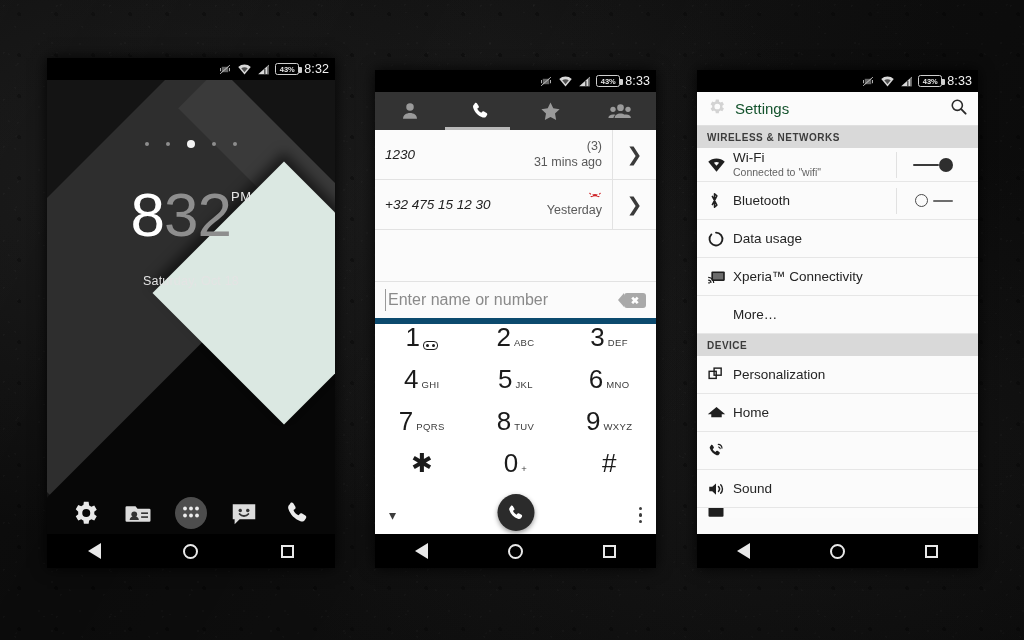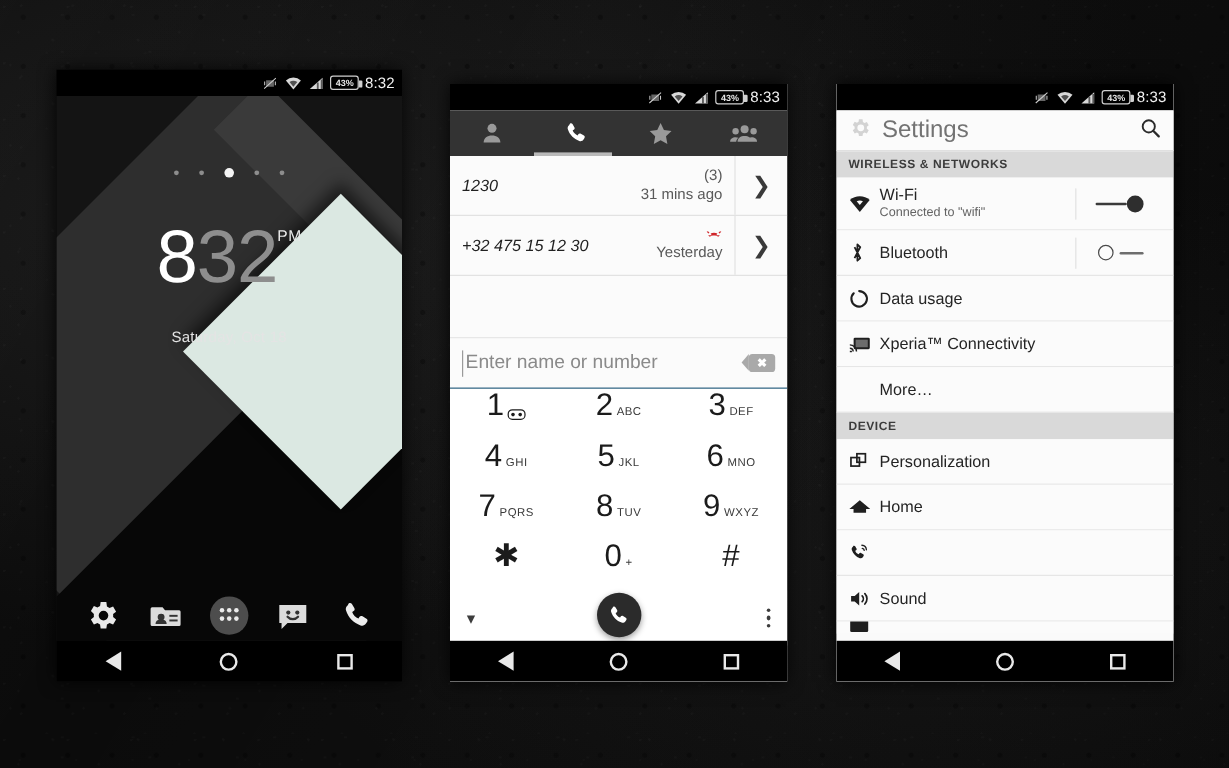--- a/index.html
+++ b/index.html
@@ -106,21 +106,21 @@
   .callrow .main { flex:1; display:flex; align-items:center; padding:0 10px; min-width:0; }
   .callrow .num { font-size:13.5px; color:#212121;font-style:italic; }
   .callrow .meta { margin-left:auto; text-align:right; line-height:1.25; }
   .callrow .cnt { font-size:12.5px; color:#595959; }
   .callrow .when { font-size:12.5px; color:#595959; }
   .callrow .arrow { width:44px; border-left:1px solid #e2e2e2; display:flex;
                     align-items:center; justify-content:center; color:#3a3a3a; font-size:19px; }
   .missed { color:#d0262b; font-size:12px; line-height:1; }
   .listfill { height:52px; background:#fbfbfb; border-bottom:1px solid #e2e2e2; }
   .entryrow { height:42px; display:flex; align-items:center; padding:0 10px;
-              border-bottom:1px solid #0c4a6e; background:#fbfbfb; }
+              border-bottom:6px solid #0c4a6e; background:#fbfbfb; }
   .entryrow .caret { width:1px; height:22px; background:#9a9a9a; margin-right:2px; }
   .entryrow .ph { flex:1; font-size:16px; color:#8a8a8a; }
   .bksp { width:22px; height:15px; background:#a9a9a9; border-radius:3px 3px 3px 3px;
           position:relative; display:flex; align-items:center; justify-content:center;
           color:#fff; font-size:10px; font-weight:bold; }
   .bksp::before { content:""; position:absolute; left:-6px; top:0; width:0; height:0;
                   border-top:7.5px solid transparent; border-bottom:7.5px solid transparent;
                   border-right:6px solid #a9a9a9; }
   .pad { background:#ffffff; }
   .padrow { display:flex; }
@@ -137,30 +137,30 @@
              display:flex; align-items:center; justify-content:center;
              box-shadow:0 2px 5px rgba(0,0,0,.4); }
   .chev { color:#3d3d3d; font-size:14px; }
   .kebab { display:flex; flex-direction:column; gap:3px; }
   .kebab i { width:3.5px; height:3.5px; border-radius:50%; background:#3d3d3d; display:block; }
 
   
   #phone-settings { left: 697px; top: 70px; width: 281px; height: 498px; background:#fafafa; }
   .actionbar { height:34px; background:#fbfbfb; display:flex; align-items:center;
                padding:0 10px; gap:9px; border-bottom:1px solid #e0e0e0; }
-  .actionbar .title { font-size:20px; color:#737373; flex:1; }
+  .actionbar .title { font-size:15px; color:#14532d; flex:1; }
   .sec { height:22px; background:#d9d9d9; display:flex; align-items:center; padding:0 10px;
          font-size:10px; font-weight:bold; color:#3c3c3c; letter-spacing:.5px; }
   .srow { height:38px; display:flex; align-items:center; padding:0 10px;
           border-bottom:1px solid #e6e6e6; background:#fbfbfb; }
   .srow .ico { width:26px; display:flex; align-items:center; justify-content:flex-start; }
   .srow .txt { flex:1; min-width:0; }
   .srow .lab { font-size:13.5px; color:#242424; line-height:1.15; }
   .srow .sub { font-size:10.5px; color:#636363; line-height:1.2; }
-  .srow.tall { height:44px; }
+  .srow.tall { height:34px; }
   .togglecell { width:72px; border-left:1px solid #e1e1e1; height:26px;
                 display:flex; align-items:center; justify-content:center; }
   .tg { position:relative; width:40px; height:13px; display:flex; align-items:center; }
   .tg .bar { position:absolute; height:2px; background:#3a3a3a; border-radius:2px; }
   .tg.on .bar { left:0; width:26px; }
   .tg.on .knob { position:absolute; right:0; width:14px; height:14px; border-radius:50%;
                  background:#2e2e2e; }
   .tg.off .bar { right:0; width:20px; background:#6d6d6d; }
   .tg.off .knob { position:absolute; left:2px; width:13px; height:13px; border-radius:50%;
                   border:1.6px solid #4a4a4a; background:transparent; }

